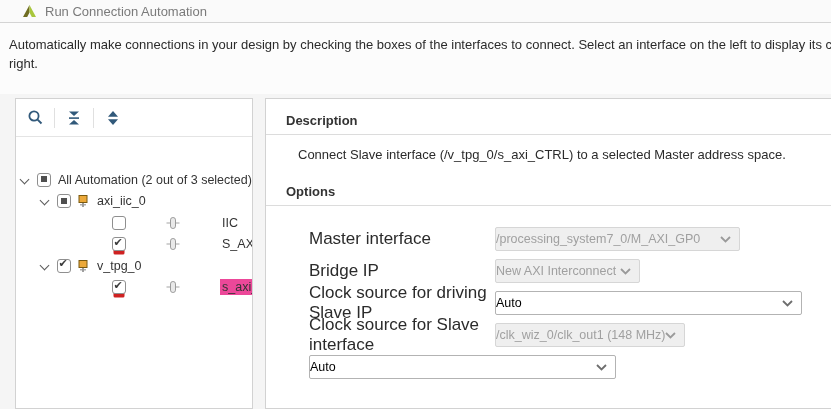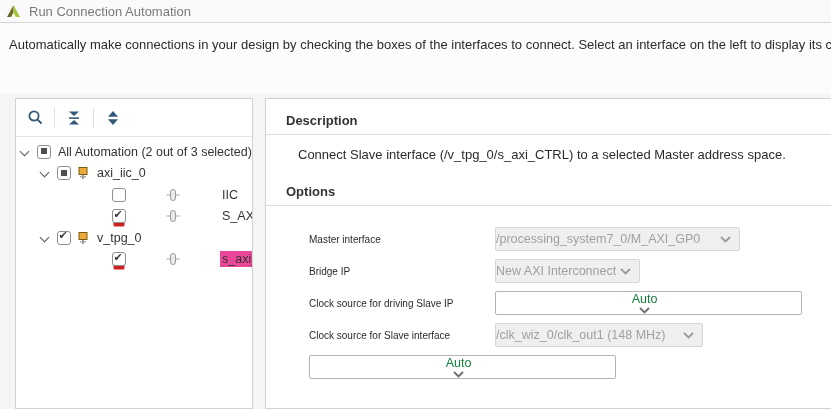--- a/index.html
+++ b/index.html
@@ -6,21 +6,21 @@
   html,body { width:831px; height:409px; overflow:hidden; }
   body {
     font-family:"Liberation Sans", sans-serif;
     background:#fcfcfc; color:#2b2b2b; position:relative;
   }
 
   
   .titlebar {
     position:absolute; top:0; left:0; width:831px; height:23px;
     background:#fafafa; border-bottom:1px solid #d4d4d4;
-    display:flex; align-items:center; padding-left:6px; gap:8px;
+    display:flex; align-items:center; padding-left:22px; gap:8px;
   }
   .title-text { font-size:13px; color:#7a7a7a; }
 
   
   .intro { position:absolute; top:23px; left:0; width:831px; height:71px;
     background:#fcfcfc; padding:13px 0 0 9px; overflow:hidden; }
   .intro div { font-size:13px; line-height:18.5px; color:#2b2b2b; white-space:nowrap; }
 
   
   .workspace { position:absolute; top:94px; left:0; width:831px; height:315px; background:#f5f5f5; }
@@ -30,21 +30,21 @@
   .right-panel { left:265px; width:600px; height:311px; overflow:hidden; }
 
   
   .tree-toolbar { height:38px; border-bottom:1px solid #e4e4e4;
     display:flex; align-items:center; padding-left:6px; }
   .tb-btn { width:26px; height:26px; display:flex; align-items:center; justify-content:center;
     border-radius:3px; cursor:pointer; }
   .tb-sep { width:1px; height:20px; background:#e0e0e0; margin:0 6px; }
 
   
-  .tree { padding-top:4px; }
+  .tree { padding-top:4px;margin-top:28px; }
   .trow { height:21.5px; display:flex; align-items:center; gap:5px; white-space:nowrap; }
   .lvl0 { padding-left:2px; }
   .lvl1 { padding-left:22px; }
   .lvl2 { padding-left:42px;gap:40px; }
   .exp { width:14px; height:14px; position:relative; flex:0 0 auto; }
   .exp.open::after { content:""; position:absolute; left:3px; top:3px; width:6px; height:6px;
     border-right:1.6px solid #5a5a5a; border-bottom:1.6px solid #5a5a5a; transform:rotate(45deg); }
   .exp.spacer::after { content:none; }
   .cb { width:14px; height:14px; flex:0 0 auto; border:1.5px solid #8f8f8f; border-radius:3px;
     background:#fff; position:relative; }
@@ -56,41 +56,42 @@
   .trow.selected .tlab { background:#ec4899; }
 
   
   .sec-head { font-size:13px; font-weight:bold; color:#333; margin:14px 20px 0 20px; }
   .sec-head.second { margin-top:22px; }
   .rule { border-bottom:1px solid #dcdcdc; margin-top:6px; }
   .desc-text { font-size:13px; color:#2b2b2b; margin:12px 20px 0 32px; white-space:nowrap; }
 
   .opts { margin:21px 0 0 43px; }
   .opt-row { display:flex; align-items:center; height:24px; margin-bottom:8px; }
-  .opt-label { width:186px; font-size:10px; color:#2b2b2b; flex:0 0 auto; }
+  .opt-label { width:186px; font-size:17px; color:#2b2b2b; flex:0 0 auto; }
   .dd { height:24px; border-radius:2px; display:flex; align-items:center;
     justify-content:space-between; padding:0 8px 0 0; font-size:12.5px; }
-  .dd.enabled { background:#fff; border:1px solid #b3b3b3; color:#15803d; cursor:pointer;flex-direction:column; }
+  .dd.enabled { background:#fff; border:1px solid #b3b3b3; color:#000000; cursor:pointer; }
   .dd.disabled { background:#efefef; border:1px solid #d6d6d6; color:#a0a0a0; }
   .dd .val { overflow:hidden; white-space:nowrap; }
 </style>
 </head>
 <body>
 
 <div class="titlebar">
   <svg width="15" height="15" viewBox="0 0 15 15">
     <polygon points="1,13 7.5,1 7.5,13" fill="#6f6c22"></polygon>
     <polygon points="7.5,1 14,13 7.5,13" fill="#a8c63c"></polygon>
     <polygon points="5.2,13 7.5,8.6 9.8,13" fill="#fafafa"></polygon>
   </svg>
   <span class="title-text">Run Connection Automation</span>
 </div>
 
 <div class="intro">
   <div>Automatically make connections in your design by checking the boxes of the interfaces to connect. Select an interface on the left to display its configuration options on the</div>
+  <div>right.</div>
 </div>
 
 <div class="workspace">
 
   <div class="panel tree-panel">
     <div class="tree-toolbar">
       <div class="tb-btn">
         <svg width="17" height="17" viewBox="0 0 17 17">
           <circle cx="7" cy="7" r="4.6" fill="none" stroke="#31597a" stroke-width="1.8"></circle>
           <line x1="10.6" y1="10.6" x2="14.5" y2="14.5" stroke="#31597a" stroke-width="1.9"></line>
@@ -222,21 +223,21 @@
         <div class="dd enabled" style="width:307px">
           <span class="val">Auto</span>
           <svg width="11" height="7" viewBox="0 0 11 7">
             <polyline points="1,1 5.5,5.5 10,1" fill="none" stroke="#6e6e6e" stroke-width="1.8"></polyline>
           </svg>
         </div>
       </div>
 
       <div class="opt-row">
         <span class="opt-label">Clock source for Slave interface</span>
-        <div class="dd disabled" style="width:208px">
+        <div class="dd disabled" style="width:190px">
           <span class="val">/clk_wiz_0/clk_out1 (148 MHz)</span>
           <svg width="11" height="7" viewBox="0 0 11 7">
             <polyline points="1,1 5.5,5.5 10,1" fill="none" stroke="#9a9a9a" stroke-width="1.8"></polyline>
           </svg>
         </div>
       </div>
 
       <div class="opt-row">
         <div class="dd enabled" style="width:307px">
           <span class="val">Auto</span>

